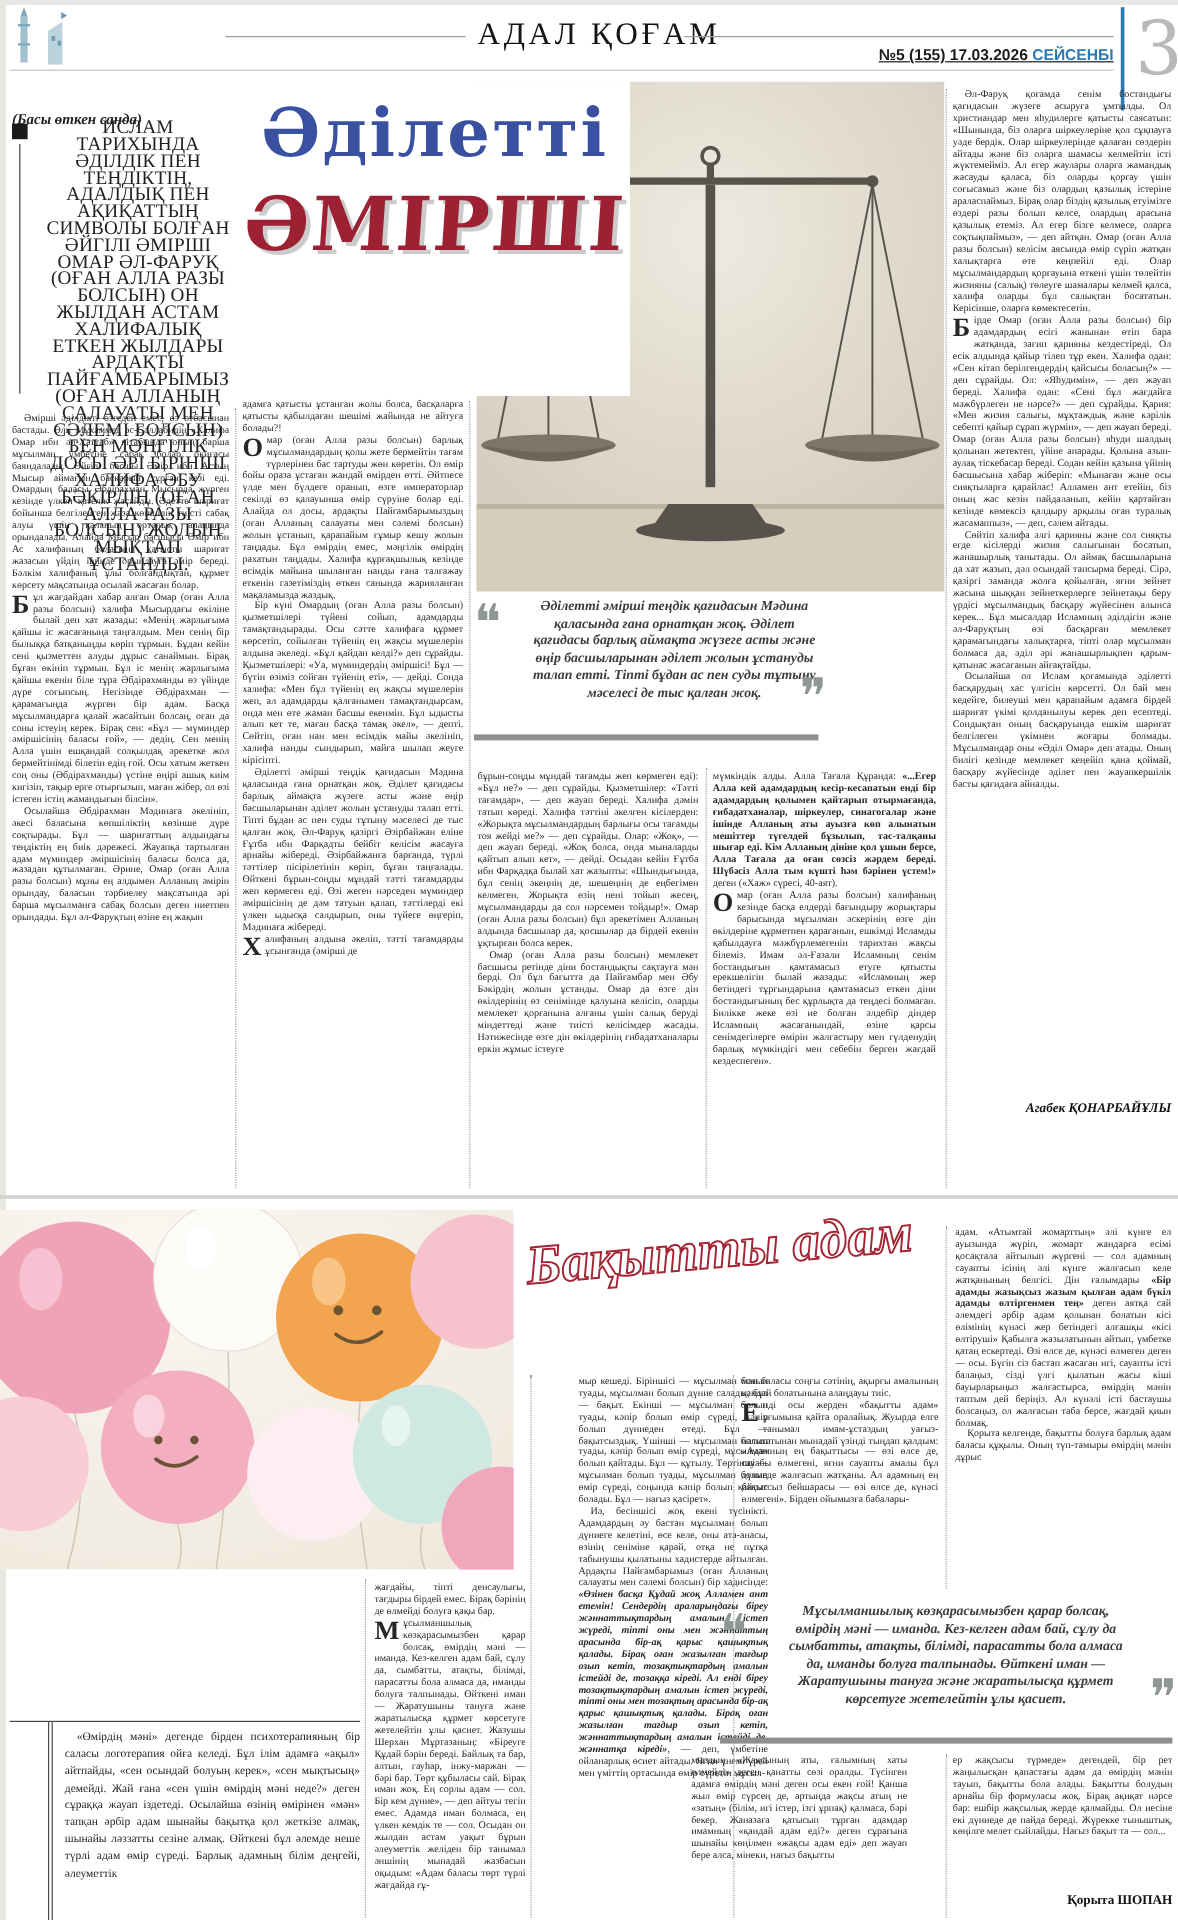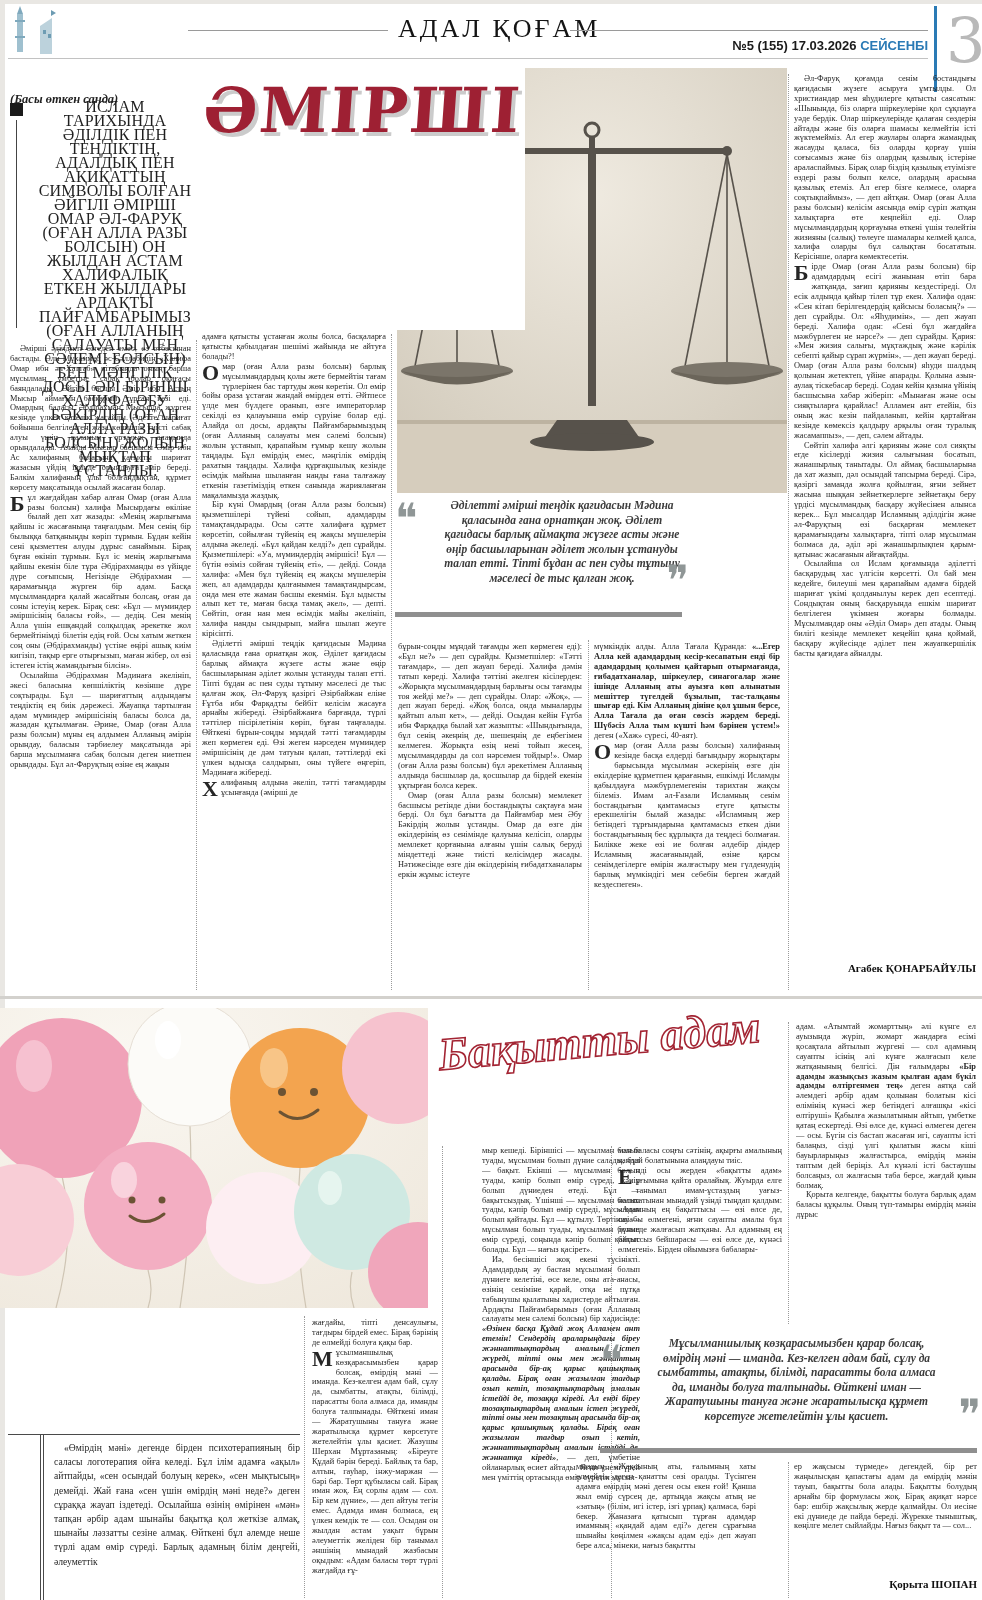--- a/index.html
+++ b/index.html
@@ -71,21 +71,21 @@
             <path d="M4 18 L16 10 L16 46 L4 46 Z" fill="#bcd2dc"></path>
             <path d="M15 12 L15 2 L20 5 L15 8" fill="#6d9cb3"></path>
             <rect x="7" y="22" width="3" height="4" fill="#6d9cb3"></rect>
             <rect x="12" y="26" width="3" height="4" fill="#6d9cb3"></rect>
           </svg>
       </span>
     </div>
     <div class="abs hl" style="left:188px;top:30px;width:200px;"></div>
     <div class="abs section-title" style="left:398px;top:14px;width:160px;text-align:center;">АДАЛ ҚОҒАМ</div>
     <div class="abs hl" style="left:570px;top:30px;width:358px;"></div>
-    <div class="abs issue-line" style="right:54px;top:38px;">
+    <div class="abs issue-line" style="right:54px;top:38px;text-decoration:underline;">
       <span>№5 (155) 17.03.2026</span>
       <span class="issue-day">СЕЙСЕНБІ</span>
     </div>
     <div class="abs rule" style="left:8px;top:58px;width:920px;"></div>
     <div class="abs pagenum-bar" style="left:934px;top:6px;height:86px;"></div>
     <div class="abs pagenum" style="left:946px;top:10px;">3</div>
   </div>
 
   <div class="abs note" style="left:10px;top:92px;">(Басы өткен санда)</div>
 
@@ -125,20 +125,21 @@
         </g>
         <ellipse cx="60" cy="303" rx="56" ry="9" fill="#7b756a" stroke="none"></ellipse>
         <path d="M4 303 Q60 330 116 303 Q60 315 4 303 Z" fill="#6b655a" stroke="none"></path>
         <ellipse cx="330" cy="303" rx="56" ry="9" fill="#7b756a" stroke="none"></ellipse>
         <path d="M274 303 Q330 330 386 303 Q330 315 274 303 Z" fill="#6b655a" stroke="none"></path>
       </g>
     </svg>
   </div>
 
   <div class="abs" style="left:200px;top:68px;width:325px;height:262px;background:#fff;z-index:3;">
+    <div class="t1" style="margin-top:10px;">Әділетті</div>
     <div class="t2" style="margin-top:6px;">ӘМІРШІ</div>
   </div>
 
   <div class="abs" style="left:395px;top:498px;width:288px;z-index:4;">
     <span class="abs qmark" style="left:0;top:0;">❝</span>
     <div class="pq" style="margin-left:46px;">Әділетті әмірші теңдік қағидасын Мәдина қаласында ғана орнатқан жоқ. Әділет қағидасы барлық аймақта жүзеге асты және өңір басшыларынан әділет жолын ұстануды талап етті. Тіпті бұдан ас пен суды тұтыну мәселесі де тыс қалған жоқ.</div>
     <span class="abs qmark" style="right:-6px;bottom:-16px;">❞</span>
   </div>
   <div class="abs graybar" style="left:395px;top:612px;width:287px;"></div>
 
@@ -161,21 +162,21 @@
   <div class="abs col" style="left:594px;top:642px;width:186px;height:348px;">
       <p class="para cont"><span>мүмкіндік алды. Алла Тағала Құранда: </span><span class="b">«...Егер Алла кей адамдардың кесір-кесапатын енді бір адамдардың қолымен қайтарып отырмағанда, ғибадатханалар, шіркеулер, синагогалар және ішінде Алланың аты ауызға көп алынатын мешіттер түгелдей бұзылып, тас-талқаны шығар еді. Кім Алланың дініне қол ұшын берсе, Алла Тағала да оған сөзсіз жәрдем береді. Шүбәсіз Алла тым күшті һәм бәрінен үстем!»</span><span> деген («Хаж» сүресі, 40-аят).</span></p>
       <p class="para hasdc"><span class="dropcap">О</span><span>мар (оған Алла разы болсын) халифаның кезінде басқа елдерді бағындыру жорықтары барысында мұсылман әскерінің өзге дін өкілдеріне құрметпен қарағанын, ешкімді Исламды қабылдауға мәжбүрлемегенін тарихтан жақсы білеміз. Имам әл-Ғазали Исламның сенім бостандығын қамтамасыз етуге қатысты ерекшелігін былай жазады: «Исламның жер бетіндегі тұрғындарына қамтамасыз еткен діни бостандығының бес құрлықта да теңдесі болмаған. Билікке жеке өзі ие болған әлдебір діндер Исламның жасағанындай, өзіне қарсы сенімдегілерге өмірін жалғастыру мен гүлденудің барлық мүмкіндігі мен себебін берген жағдай кездеспеген».</span></p>
     </div>
   <div class="abs col" style="left:794px;top:74px;width:182px;height:884px;">
       <p class="para"><span>Әл-Фаруқ қоғамда сенім бостандығы қағидасын жүзеге асыруға ұмтылды. Ол христиандар мен яһудилерге қатысты саясатын: «Шынында, біз оларға шіркеулеріне қол сұқпауға уәде бердік. Олар шіркеулерінде қалаған сөздерін айтады және біз оларға шамасы келмейтін істі жүктемейміз. Ал егер жаулары оларға жамандық жасауды қаласа, біз оларды қорғау үшін соғысамыз және біз олардың қазылық істеріне араласпаймыз. Бірақ олар біздің қазылық етуімізге өздері разы болып келсе, олардың арасына қазылық етеміз. Ал егер бізге келмесе, оларға соқтықпаймыз», — деп айтқан. Омар (оған Алла разы болсын) келісім аясында өмір сүріп жатқан халықтарға өте кеңпейіл еді. Олар мұсылмандардың қорғауына өткені үшін төлейтін жизияны (салық) төлеуге шамалары келмей қалса, халифа оларды бұл салықтан босататын. Керісінше, оларға көмектесетін.</span></p>
       <p class="para hasdc"><span class="dropcap">Б</span><span>ірде Омар (оған Алла разы болсын) бір адамдардың есігі жанынан өтіп бара жатқанда, зағип қарияны кездестіреді. Ол есік алдында қайыр тілеп тұр екен. Халифа одан: «Сен кітап берілгендердің қайсысы боласың?» — деп сұрайды. Ол: «Яһудимін», — деп жауап береді. Халифа одан: «Сені бұл жағдайға мәжбүрлеген не нәрсе?» — деп сұрайды. Қария: «Мен жизия салығы, мұқтаждық және кәрілік себепті қайыр сұрап жүрмін», — деп жауап береді. Омар (оған Алла разы болсын) яһуди шалдың қолынан жетектеп, үйіне апарады. Қолына азын-аулақ тіскебасар береді. Содан кейін қазына үйінің басшысына хабар жіберіп: «Мынаған және осы сияқтыларға қарайлас! Алламен ант етейін, біз оның жас кезін пайдаланып, кейін қартайған кезінде көмексіз қалдыру арқылы оған туралық жасамаппыз», — деп, сәлем айтады.</span></p>
       <p class="para"><span>Сөйтіп халифа әлгі қарияны және сол сияқты егде кісілерді жизия салығынан босатып, жанашырлық танытады. Ол аймақ басшыларына да хат жазып, дәл осындай тапсырма береді. Сірә, қазіргі заманда жолға қойылған, яғни зейнет жасына шыққан зейнеткерлерге зейнетақы беру үрдісі мұсылмандық басқару жүйесінен алынса керек... Бұл мысалдар Исламның әділдігін және әл-Фаруқтың өзі басқарған мемлекет қарамағындағы халықтарға, тіпті олар мұсылман болмаса да, әділ әрі жанашырлықпен қарым-қатынас жасағанын айғақтайды.</span></p>
       <p class="para"><span>Осылайша ол Ислам қоғамында әділетті басқарудың хас үлгісін көрсетті. Ол бай мен кедейге, билеуші мен қарапайым адамға бірдей шариғат үкімі қолданылуы керек деп есептеді. Сондықтан оның басқаруында ешкім шариғат белгілеген үкімнен жоғары болмады. Мұсылмандар оны «Әділ Омар» деп атады. Оның билігі кезінде мемлекет кеңейіп қана қоймай, басқару жүйесінде әділет пен жауапкершілік басты қағидаға айналды.</span></p>
     </div>
-  <div class="abs author" style="left:794px;top:962px;width:182px;">Агабек ҚОНАРБАЙҰЛЫ</div>
+  <div class="abs author" style="left:794px;top:918px;width:182px;font-style:italic;">Агабек ҚОНАРБАЙҰЛЫ</div>
 
   <div class="abs vdots" style="left:196px;top:340px;height:650px;"></div>
   <div class="abs vdots" style="left:391px;top:334px;height:656px;"></div>
   <div class="abs vdots" style="left:588px;top:640px;height:350px;"></div>
   <div class="abs vdots" style="left:788px;top:74px;height:916px;"></div>
 
   <div class="abs divider" style="left:0;top:996px;width:982px;height:3px;"></div>
 
   <div class="abs" style="left:0;top:1008px;width:428px;height:300px;">
     <svg width="428" height="300" viewBox="0 0 428 300">

